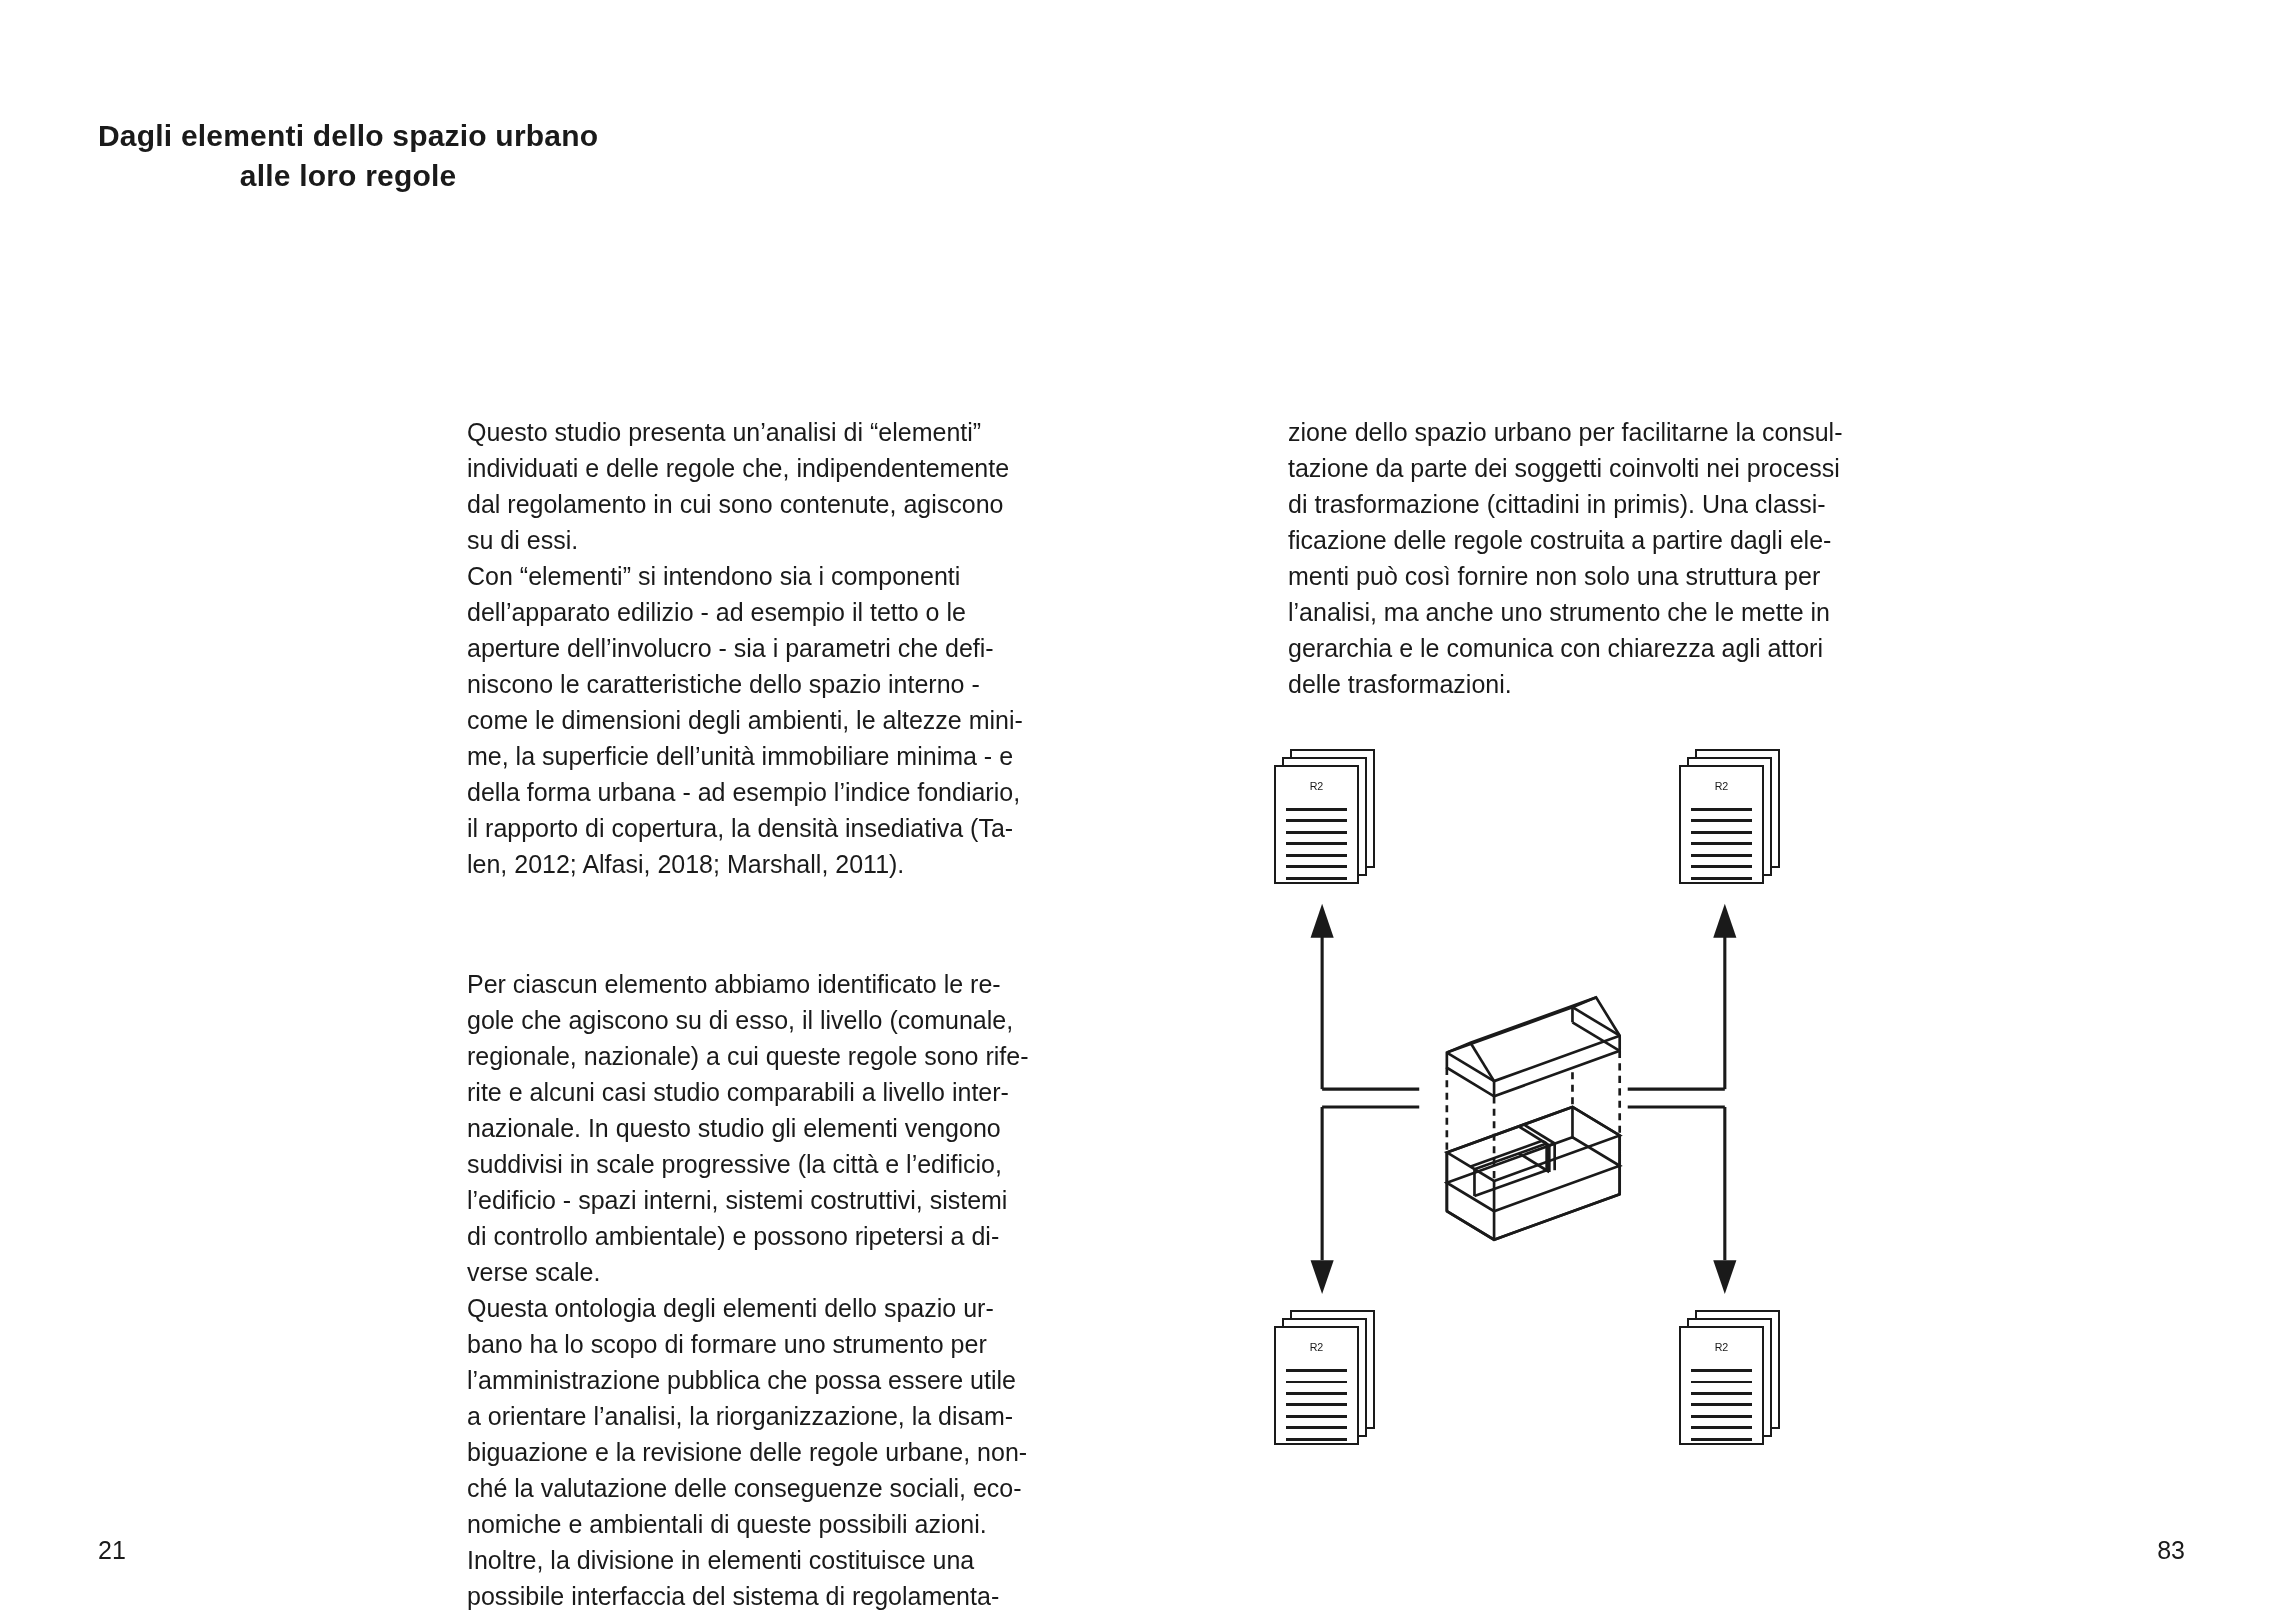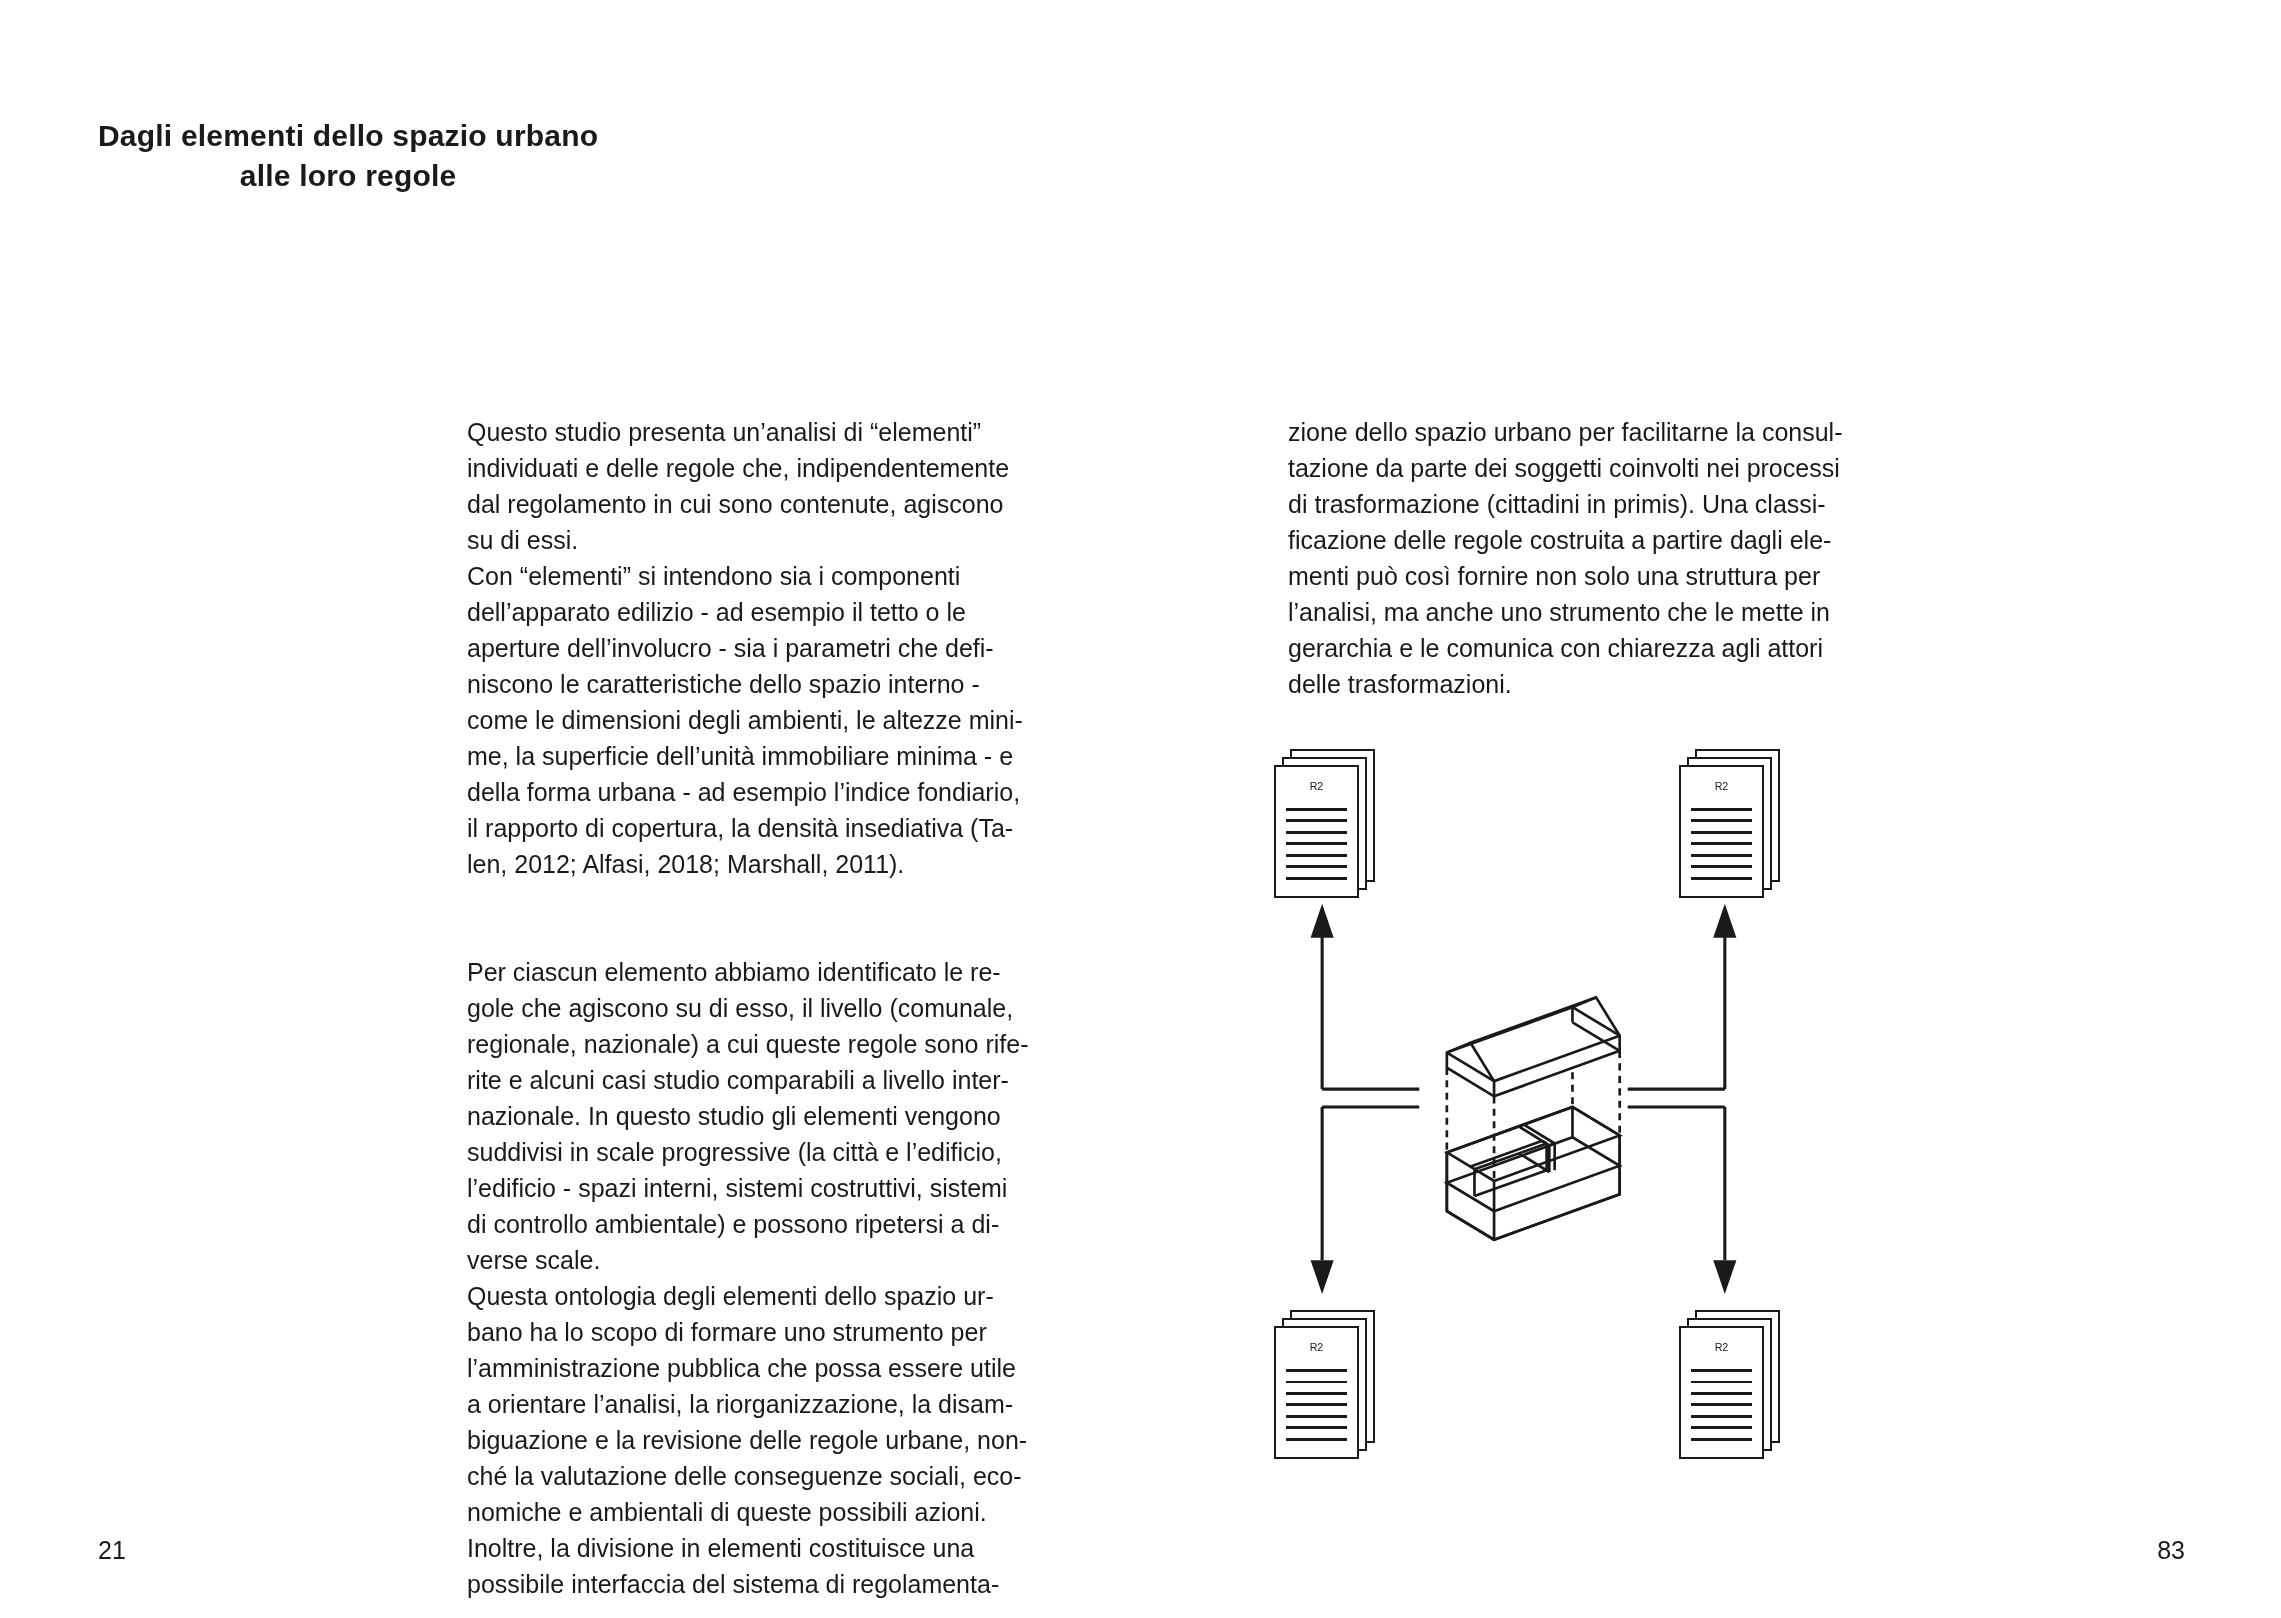--- a/index.html
+++ b/index.html
@@ -11,33 +11,33 @@
   .title {
     position:absolute; left:98px; top:96px;
     font-size:30px; font-weight:bold; line-height:40px;
     white-space:pre-line; letter-spacing:0.2px;text-align:center;
   }
   .body-col {
     position:absolute; top:378px; width:695px;
     font-size:25px; line-height:36px; white-space:pre-line;
   }
   .body-col p { margin:0; }
-  .body-col p + p { margin-top:36px; }
+  .body-col p + p { margin-top:48px; }
   .col-left  { left:467px; }
   .col-right { left:1288px; }
   .pagenum { position:absolute; top:1536px; font-size:25px; }
   .pagenum.left  { left:98px; }
   .pagenum.right { right:96px; }
 
   
   .diagram-svg { position:absolute; left:1248px; top:731px; width:624px; height:784px; }
 
   .doc-stack { position:absolute; width:103px; height:136px; }
   .sheet {
-    position:absolute; width:85px; height:133px;
+    position:absolute; width:85px; height:119px;
     background:#ffffff; border:2.7px solid #1a1a1a; box-sizing:border-box;
   }
   .sheet.s3 { left:16px; top:0; }
   .sheet.s2 { left:8px;  top:8px; }
   .sheet.front { left:0; top:16px; }
   .doc-label {
     position:absolute; top:12.5px; left:0; right:0;
     text-align:center; font-size:10.7px; color:#1a1a1a;
   }
   .doc-lines {

